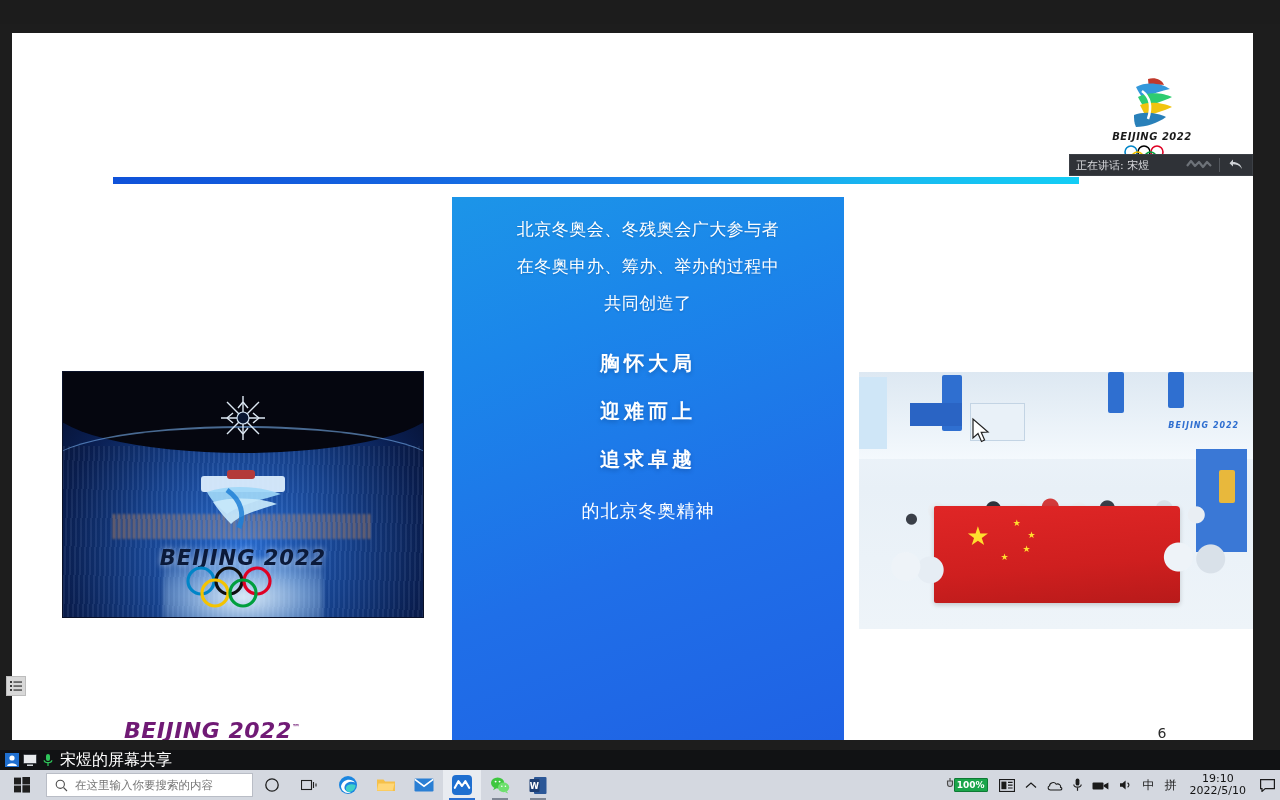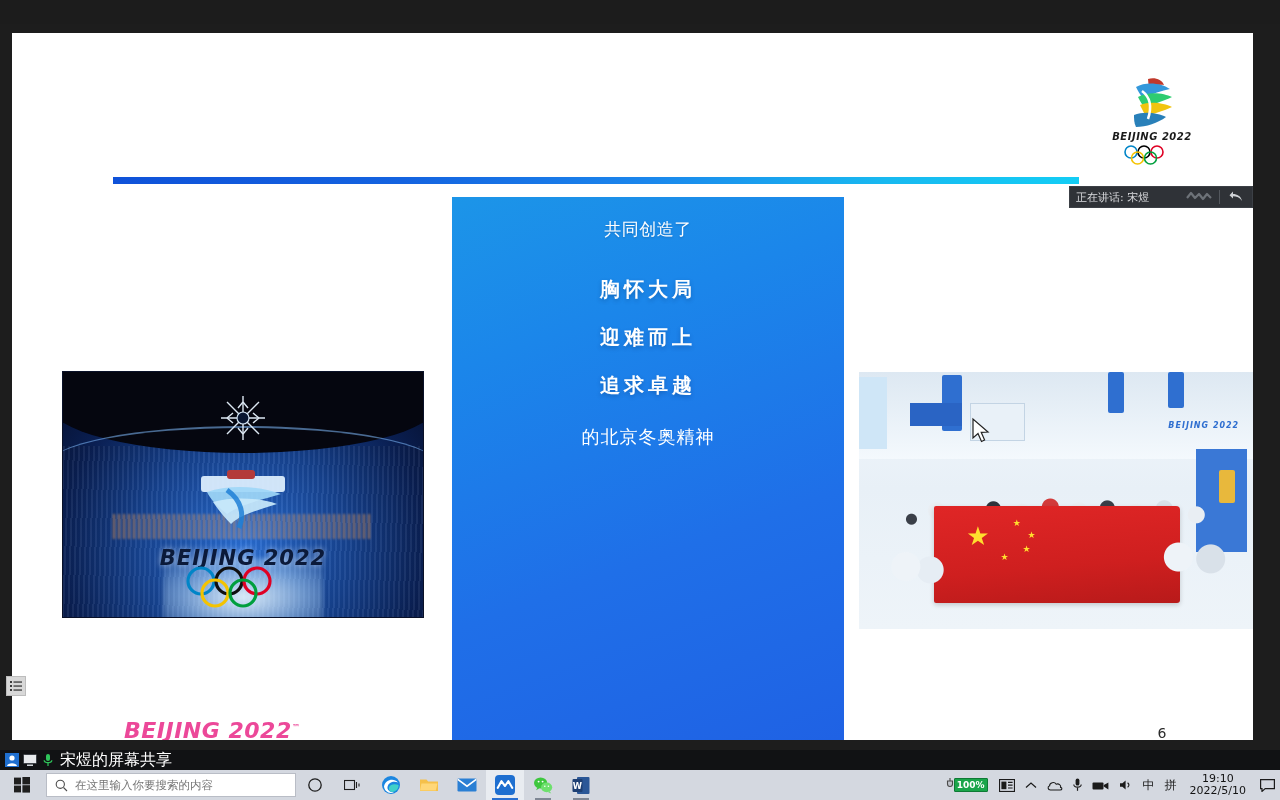--- a/index.html
+++ b/index.html
@@ -195,37 +195,36 @@
   }
   .pr-kneel-r {
     position: absolute; right: 3%; top: 62%; width: 24%; height: 36%;
     background: radial-gradient(circle at 32% 28%, #eef3f8 0 14px, transparent 15px),
                 radial-gradient(circle at 66% 30%, #d9e1e9 0 14px, transparent 15px);
   }
 
   .slide-wordmark {
     position: absolute; left: 112px; top: 685px;
     font-family: "DejaVu Sans", sans-serif; font-size: 22px; font-weight: 700; font-style: italic;
-    color: #ec4899; letter-spacing: .5px;
+    color: #701a75; letter-spacing: .5px;
   }
   .slide-wordmark sup { font-size: 8px; vertical-align: super; }
   .slide-pageno {
     position: absolute; left: 1130px; top: 692px; width: 40px; text-align: center;
     font-family: "DejaVu Sans", sans-serif; font-size: 14px; color: #2b2b2b;
   }
 
   
   .cursor { position: absolute; left: 959px; top: 384px; width: 20px; height: 28px; pointer-events: none; }
 
   
   .speaker-bar {
     position: absolute; left: 1069px; top: 130px; width: 184px; height: 22px;
     background: #2f3237; display: flex; align-items: center;
     border: 1px solid #3c4046;
-    margin-top: 32px;
   }
   .speaker-label {
     flex: 1; padding-left: 6px; color: #dcdde0; font-size: 11px;
     font-family: "DejaVu Sans", sans-serif; white-space: nowrap; overflow: hidden;
   }
   .speaker-wave { width: 40px; height: 100%; display:flex; align-items:center; justify-content:center; }
   .speaker-sep { width: 1px; height: 14px; background: #53575d; }
   .speaker-restore { width: 32px; height: 100%; display:flex; align-items:center; justify-content:center; }
 
   
@@ -246,21 +245,21 @@
     margin-left: 2px;
   }
 
   
   .taskbar {
     position: absolute; left: 0; top: 770px; width: 1280px; height: 30px;
     background: #d4d8e0; display: flex; align-items: center;
   }
   .start-btn { width: 44px; height: 30px; display:flex; align-items:center; justify-content:center; }
   .search-box {
-    width: 250px; height: 24px; background: #ffffff; border: 1px solid #b9bdc6;
+    width: 207px; height: 24px; background: #ffffff; border: 1px solid #b9bdc6;
     display: flex; align-items: center; padding: 0 8px; margin-left: 2px;
   }
   .search-box input {
     border: 0; outline: 0; flex: 1; font-size: 11.5px; color: #4d4d4d; margin-left: 7px;
     font-family: "DejaVu Sans", sans-serif; background: transparent;
   }
   .tb-icon {
     width: 38px; height: 30px; display: flex; align-items: center; justify-content: center;
     position: relative;
   }
@@ -369,20 +368,22 @@
             <circle cx="24" cy="15" r="13" fill="none" stroke="#0085C7" stroke-width="3.2"></circle>
             <circle cx="52" cy="15" r="13" fill="none" stroke="#101010" stroke-width="3.2"></circle>
             <circle cx="80" cy="15" r="13" fill="none" stroke="#DF0024" stroke-width="3.2"></circle>
             <circle cx="38" cy="27" r="13" fill="none" stroke="#F4C300" stroke-width="3.2"></circle>
             <circle cx="66" cy="27" r="13" fill="none" stroke="#009F3D" stroke-width="3.2"></circle>
           </svg>
         </div>
 
         <div class="blue-panel">
           <div class="bp-lead">
+            <div>北京冬奥会、冬残奥会广大参与者</div>
+            <div>在冬奥申办、筹办、举办的过程中</div>
             <div>共同创造了</div>
           </div>
           <div class="bp-slogans">
             <div>胸怀大局</div>
             <div>迎难而上</div>
             <div>追求卓越</div>
           </div>
           <div class="bp-tail">的北京冬奥精神</div>
         </div>
 

